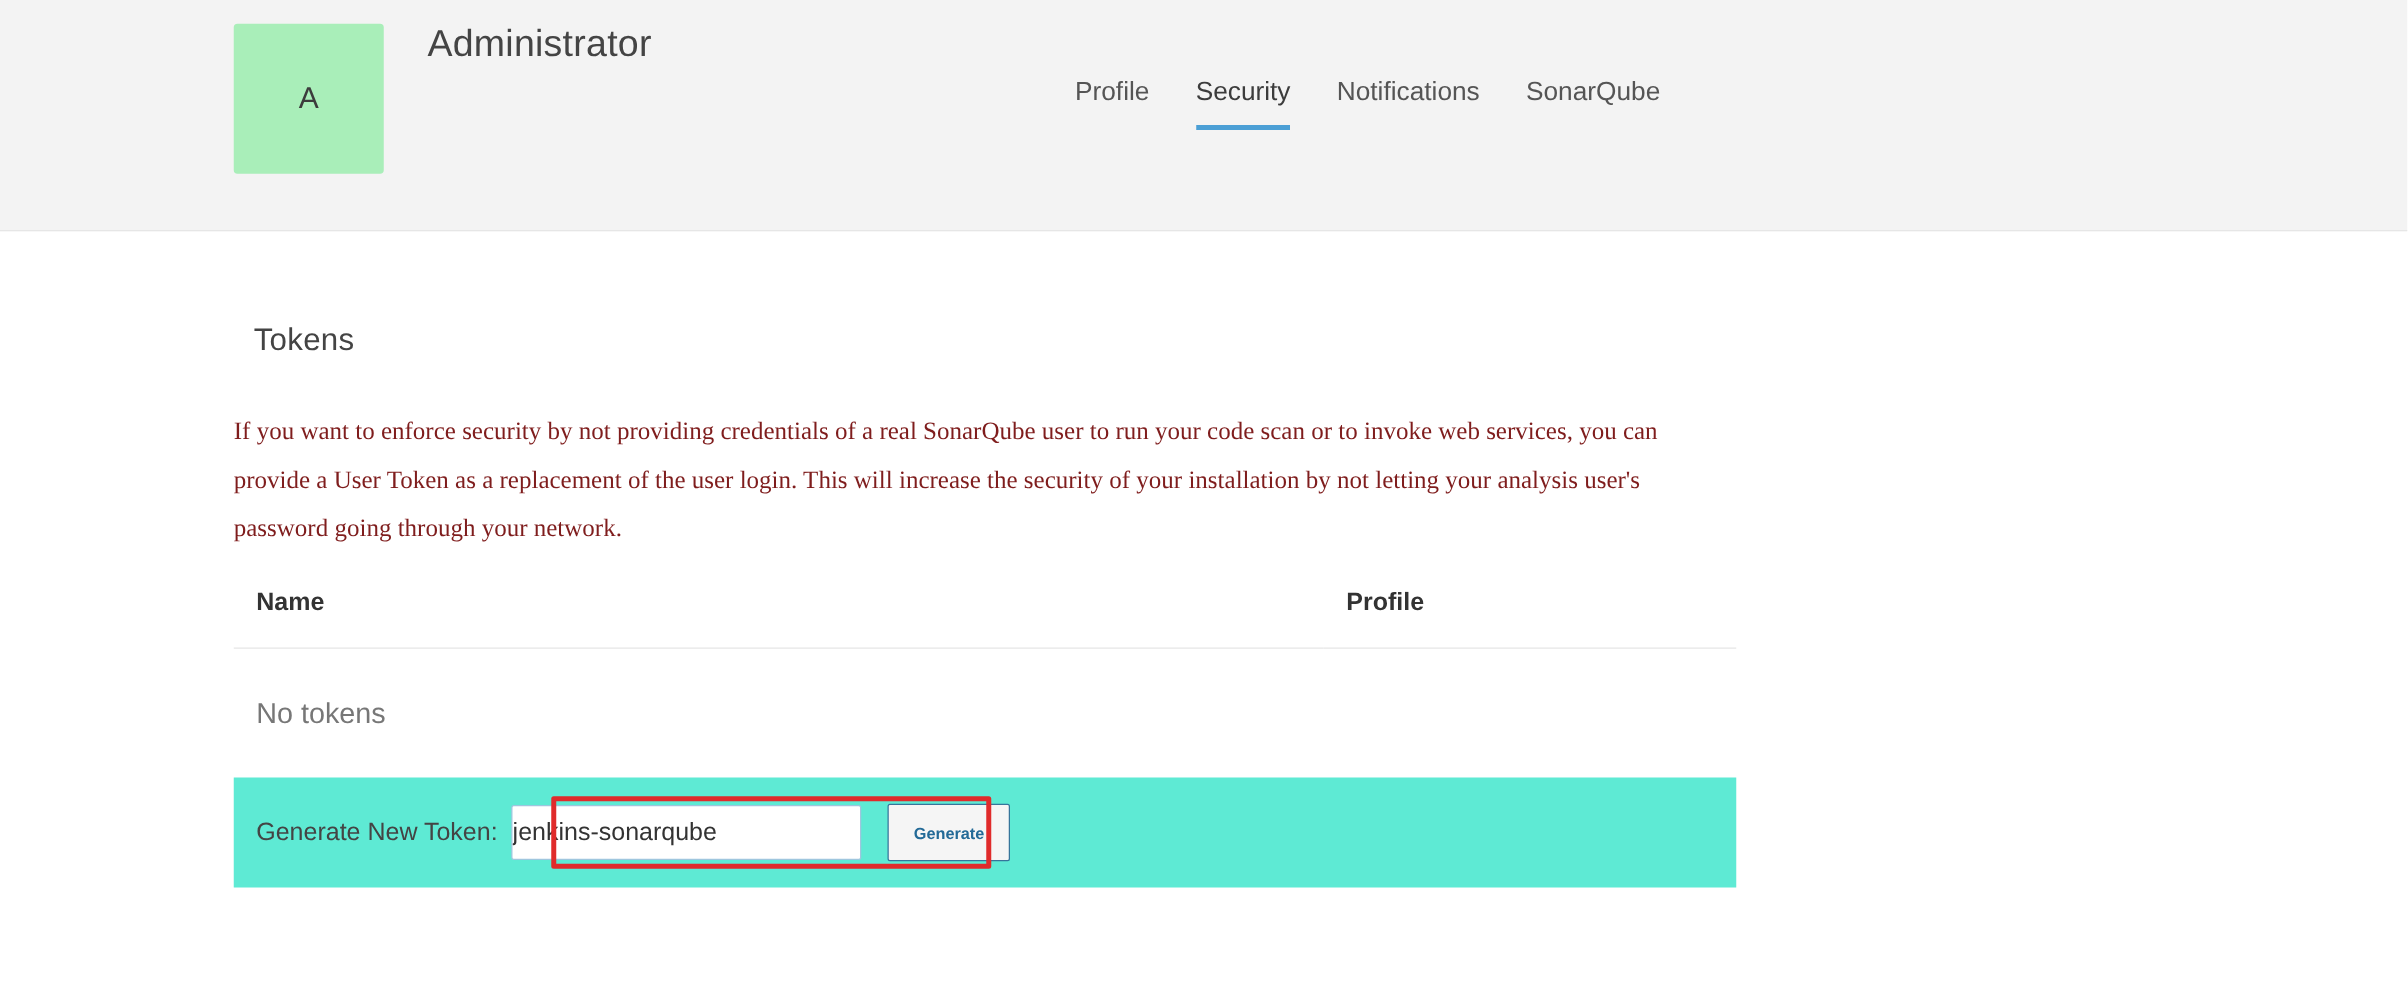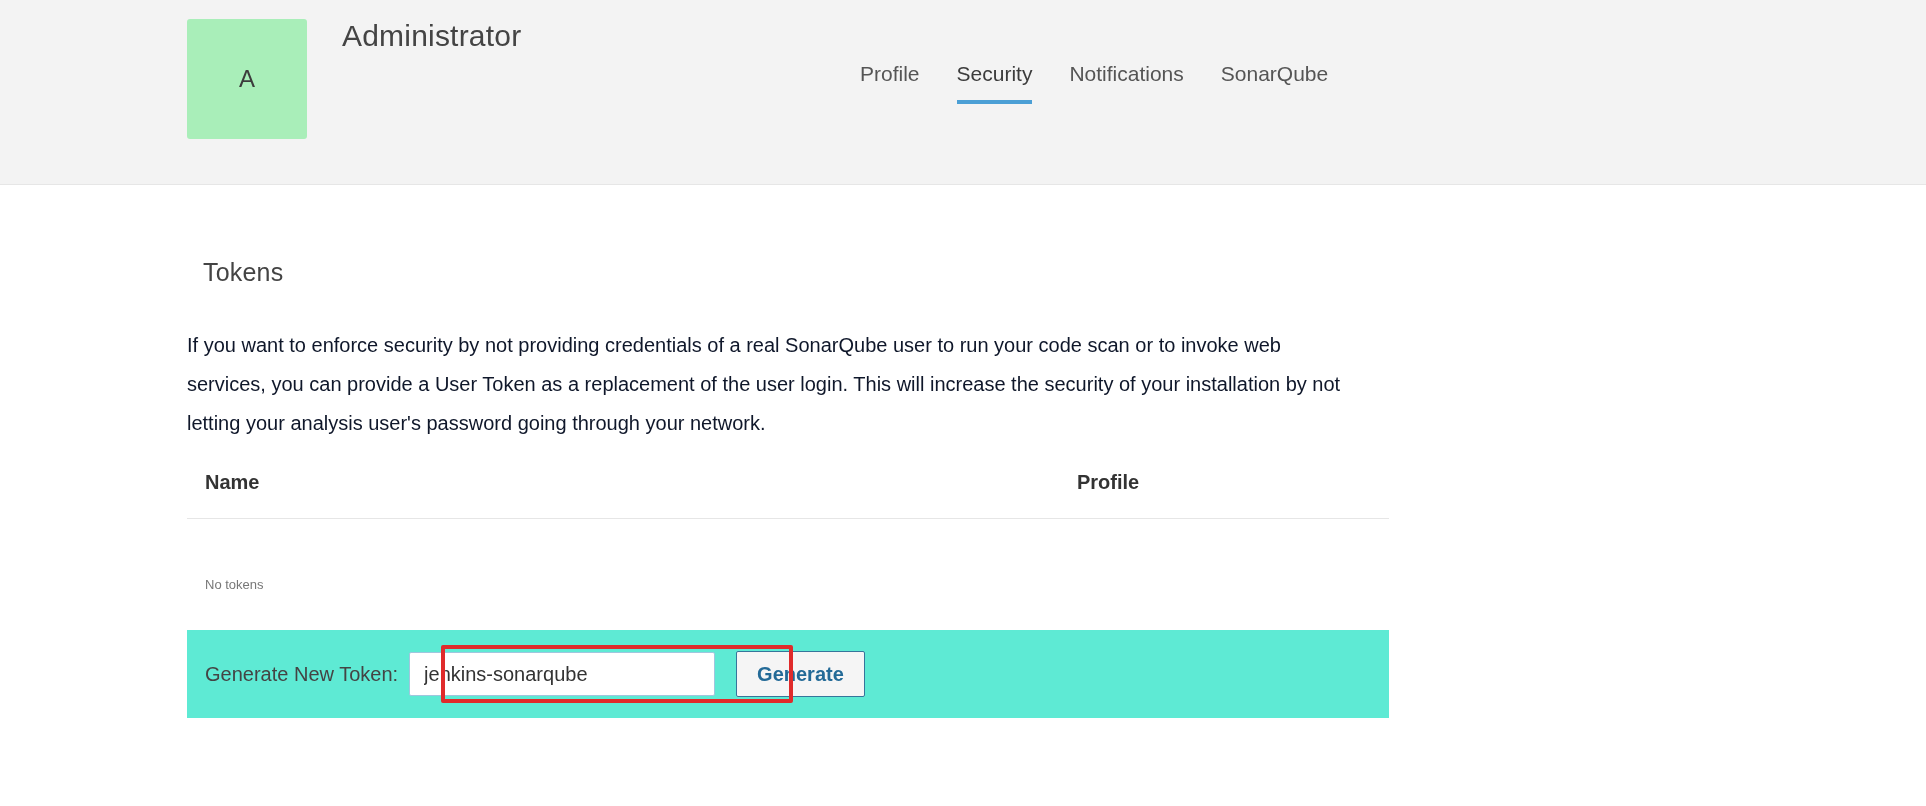--- a/index.html
+++ b/index.html
@@ -75,79 +75,80 @@
   .section-title {
     font-size: 25px;
     color: #444444;
     font-weight: 400;
     margin: 0 0 39px 16px;
     letter-spacing: 0.2px;
   }
   .intro-text {
     font-size: 20px;
     line-height: 39px;
-    color: #0f172a;
+    color: #7f1d1d;
     margin: 0;
     width: 1178px;
+    font-family: Liberation Serif, serif;
   }
 
   
   .tokens-table {
     margin-top: 28px;
     width: 1202px;
     border-collapse: collapse;
   }
   .tokens-table th {
     text-align: left;
     font-size: 20px;
     color: #333333;
     font-weight: bold;
     padding: 0 0 24px 18px;
     border-bottom: 1px solid #e6e6e6;
   }
   .col-name { width: 872px; }
   .tokens-table td {
-    font-size: 13px;
+    font-size: 23px;
     color: #777777;
-    padding: 58px 0 38px 18px;
+    padding: 38px 0 38px 18px;
   }
 
   
   .generate-panel {
     margin-top: 0;
     width: 1202px;
     height: 88px;
     background: #5eead4;
     display: flex;
     align-items: center;
     padding-left: 18px;
     position: relative;
   }
   .generate-label {
     font-size: 20px;
     color: #444444;
     margin-right: 11px;
   }
   .token-input {
-    width: 306px;
+    width: 280px;
     height: 44px;
     font-size: 20px;
     font-family: "Liberation Sans", sans-serif;
     color: #333333;
-    padding: 0 14px;
+    padding: 0 0;
     border: 1px solid #9fc6de;
     border-radius: 2px;
     background: #ffffff;
     outline: none;
   }
   .generate-button {
     margin-left: 21px;
     height: 46px;
     padding: 0 20px;
-    font-size: 20px;
+    font-size: 13px;
     font-weight: bold;
     font-family: "Liberation Sans", sans-serif;
     color: #236a97;
     background: #f5f5f5;
     border: 1px solid #36759b;
     border-radius: 2px;
     cursor: pointer;
   }
   
   .annotation-box {

